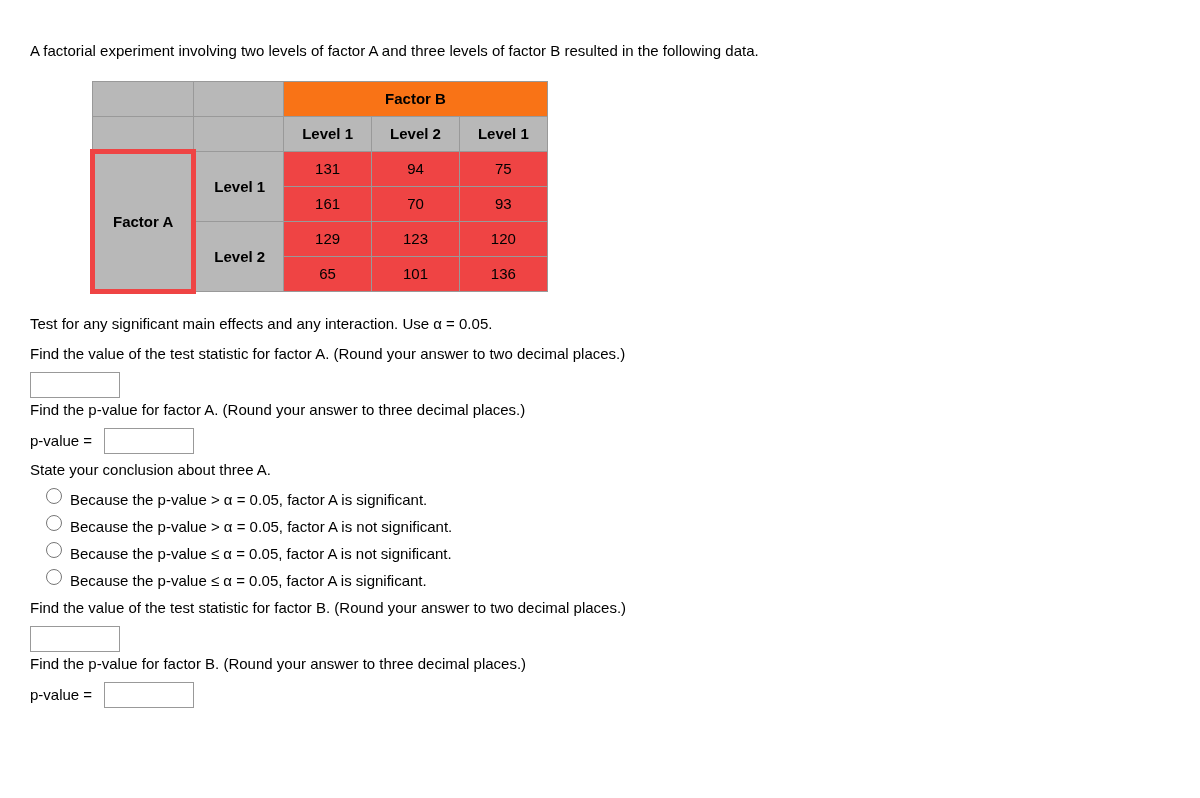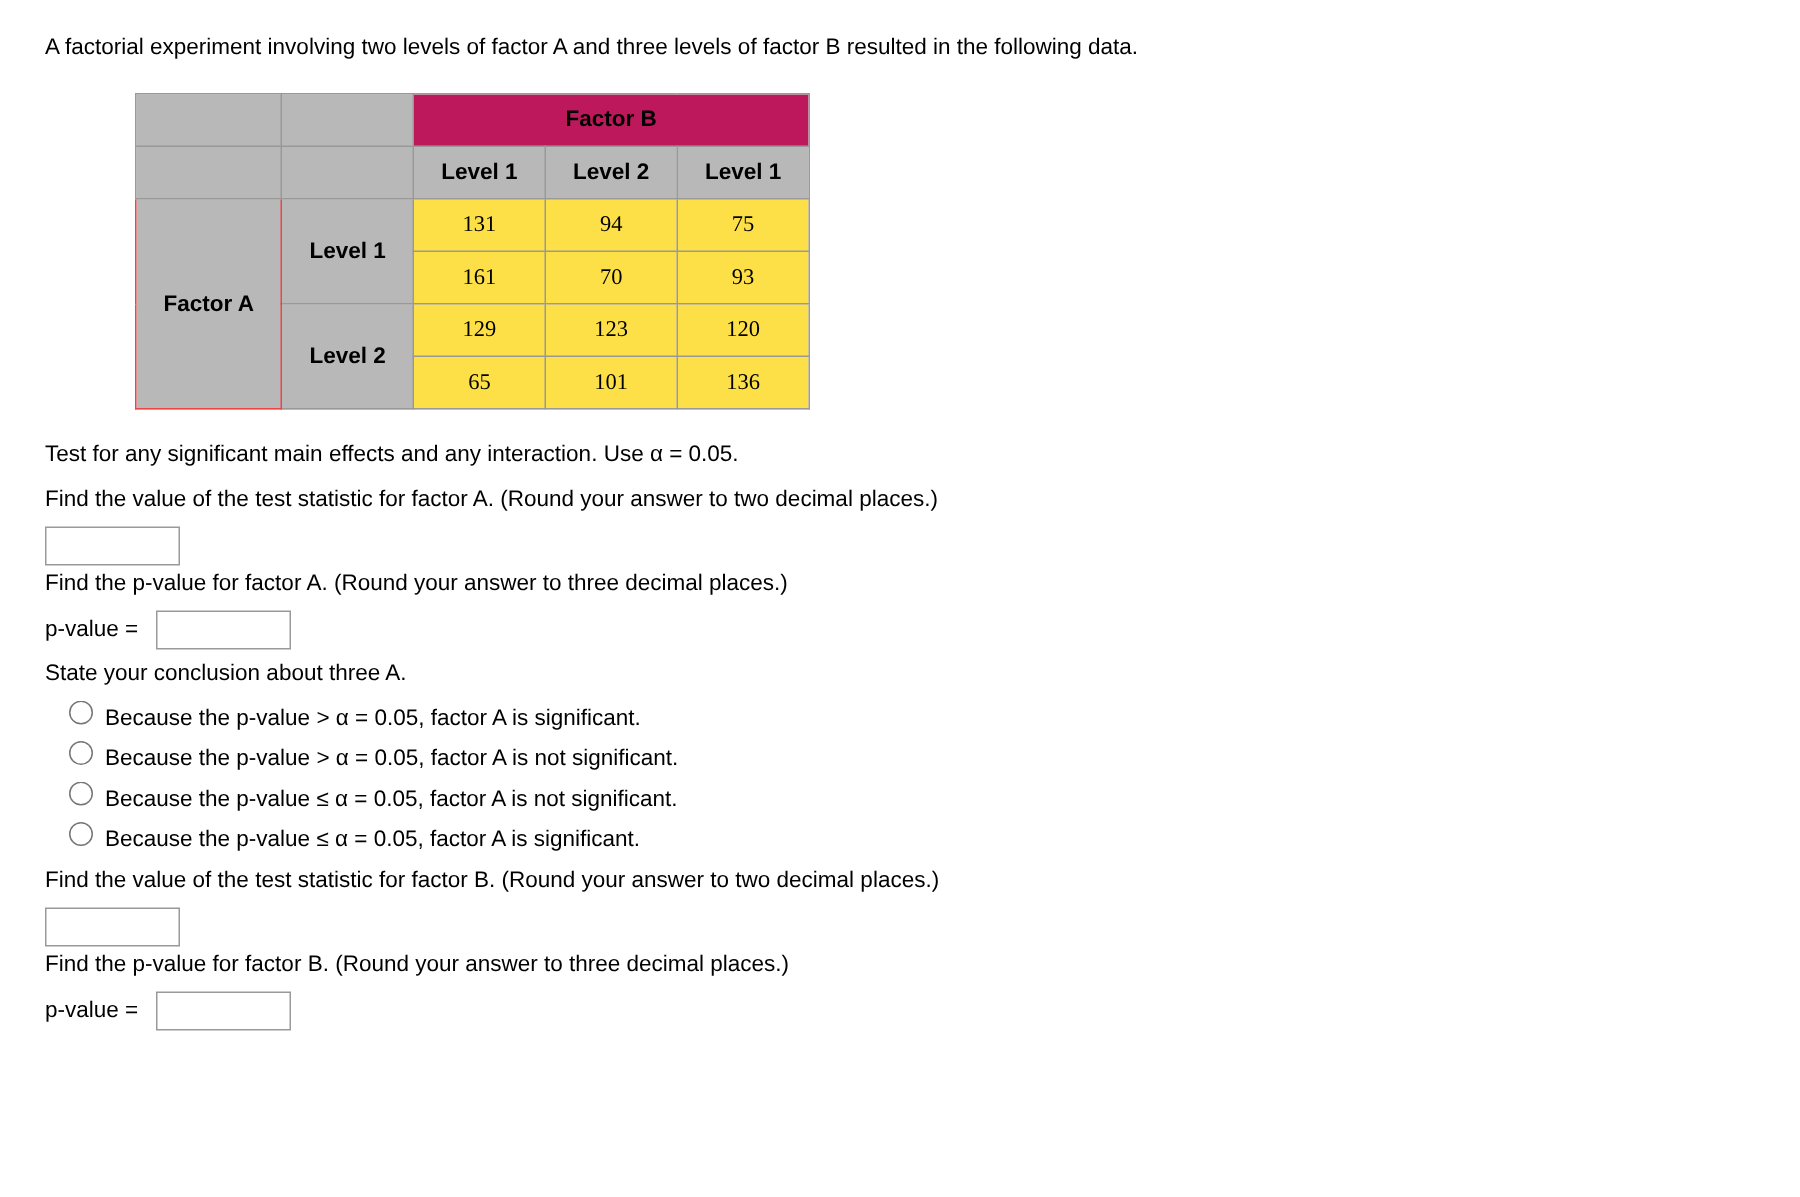--- a/index.html
+++ b/index.html
@@ -6,56 +6,56 @@
     body {
       font-family: Arial, sans-serif;
       font-size: 15px;
       background: #fff;
       color: #000;
       padding: 20px 30px;
       line-height: 1.6;
     }
     .intro-text {
       margin-bottom: 18px;
+      margin-top: 19px;
     }
     .table-wrapper {
       margin: 0 auto 18px 60px;
     }
     table {
       border-collapse: collapse;
     }
     td, th {
       border: 1px solid #999;
       text-align: center;
       padding: 5px 18px;
       min-width: 70px;
     }
     .header-cell-factorb {
-      background: #be185d;
+      background: #f97316;
       font-weight: bold;
       border: 1px solid #999;
     }
     .header-cell-level {
       background: #b8b8b8;
       font-weight: bold;
     }
     .row-label-cell {
       background: #b8b8b8;
       font-weight: bold;
       border: 1px solid #999;
     }
     .factor-a-cell {
       background: #b8b8b8;
       font-weight: bold;
       vertical-align: middle;
-      border: 1px solid #ef4444;
+      border: 5px solid #ef4444;
     }
     .data-cell {
-      background: #fde047;
-      font-family: Liberation Serif, serif;
+      background: #ef4444;
     }
     .empty-cell {
       background: #b8b8b8;
       border: 1px solid #999;
     }
     .section {
       margin-top: 0;
       margin-bottom: 6px;
     }
     input[type="text"] {

